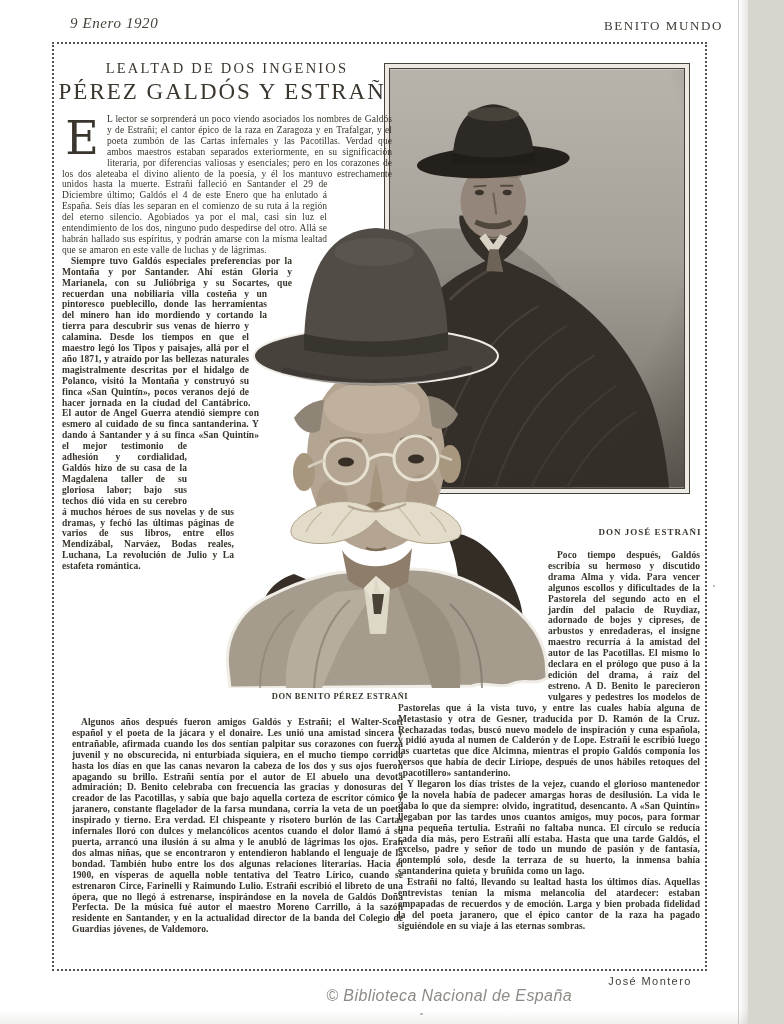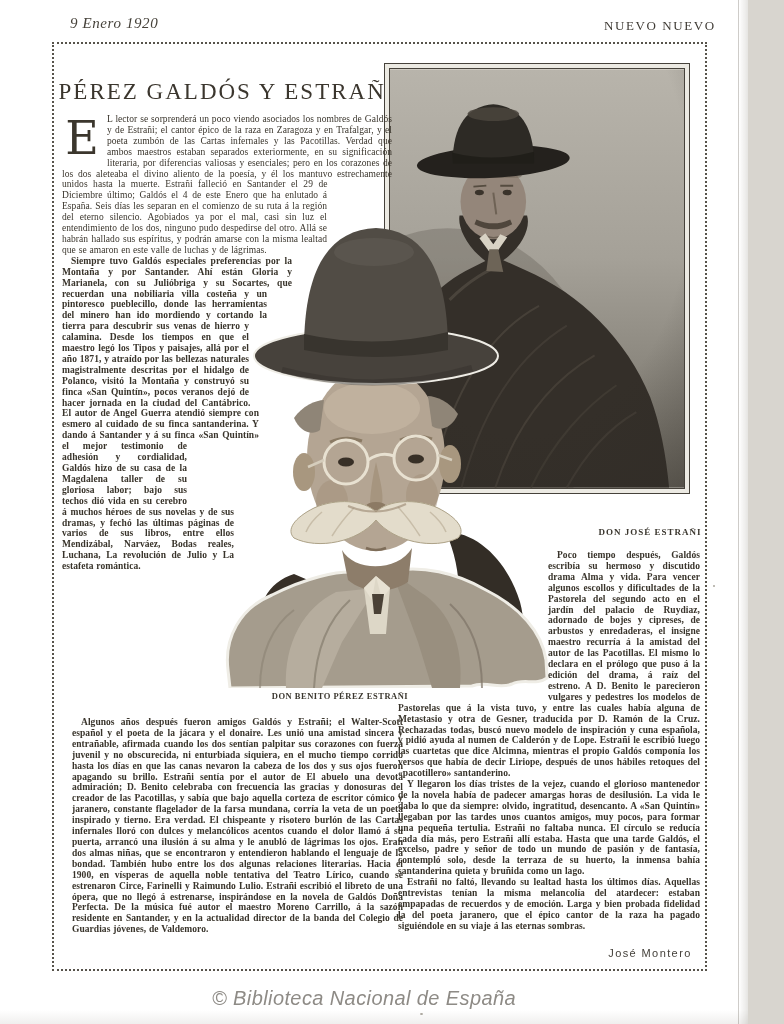--- a/index.html
+++ b/index.html
@@ -50,43 +50,44 @@
 
   .wrapshape{float:right; width:210px; height:602px; shape-margin:3px;
     shape-outside:polygon(148px 78px,210px 78px,210px 602px,55px 602px,55px 386px,8px 386px,
       8px 334px,80px 334px,80px 281px,70px 281px,70px 216px,88px 216px,88px 186px,
       113px 186px,113px 134px,148px 134px);}
   .rightspacer{float:left; width:150px; height:146px; shape-margin:2px;}
 
   .dropcap{float:left; width:40px; height:44px; margin:3px 5px 0 0; text-align:center;
     font-family:"DejaVu Serif", serif; font-size:46px; line-height:42px; color:#3b362d;}
 
-  .signature{position:absolute; left:600px; top:947px; width:100px; text-align:center;
+  .signature{position:absolute; left:600px; top:975px; width:100px; text-align:center;
     font-family:"Liberation Sans", sans-serif; font-size:11px; letter-spacing:1.4px;
     color:#44403a; z-index:4; white-space:nowrap;}
 
-  .watermark{position:absolute; left:212px; top:987px; width:360px; text-align:left;
-    font-family:"Liberation Sans", sans-serif; font-style:italic; font-size:20px;
+  .watermark{position:absolute; left:212px; top:987px; width:360px; text-align:right;
+    font-family:"Liberation Sans", sans-serif; font-style:italic; font-size:16px;
     color:#8e8b86; letter-spacing:.4px; z-index:5; white-space:nowrap;}
 
   .scan-edge{position:absolute; right:0; top:0; bottom:0; width:9px;
     background:linear-gradient(to right, rgba(140,135,125,0), rgba(140,135,125,.22));
     border-left:1px solid rgba(120,115,105,.22); z-index:6;}
   .speck{position:absolute; background:#aaa69d; border-radius:50%; z-index:6;}
 </style>
 </head>
 <body>
 
 <div class="page">
 
   <div class="hdr-date">9 Enero 1920</div>
-  <div class="hdr-mast">NUEVO NUEVO</div>
+  <div class="hdr-mast">BENITO MUNDO</div>
 
   <div class="frame"></div>
 
+  <div class="kicker">LEALTAD DE DOS INGENIOS</div>
   <h1 class="title">PÉREZ GALDÓS Y ESTRAÑI</h1>
 
   <div class="photo-outer">
     <div class="photo-inner">
       <svg width="294" height="419" viewBox="0 0 296 421" xmlns="http://www.w3.org/2000/svg">
         <defs>
           <linearGradient id="ebg" x1="0" y1="0" x2="0" y2="1">
             <stop offset="0" stop-color="#b8b4ab"></stop>
               <stop offset=".45" stop-color="#a5a198"></stop>
               <stop offset="1" stop-color="#6f6b62"></stop>

